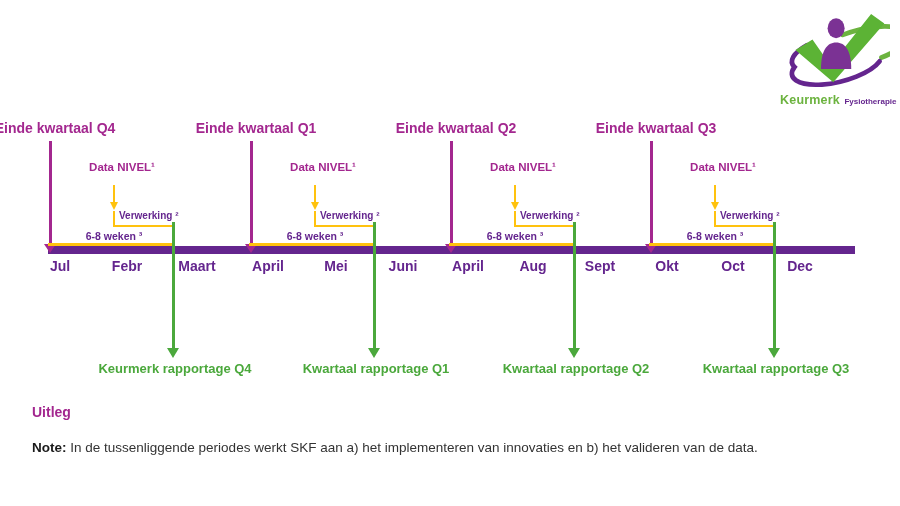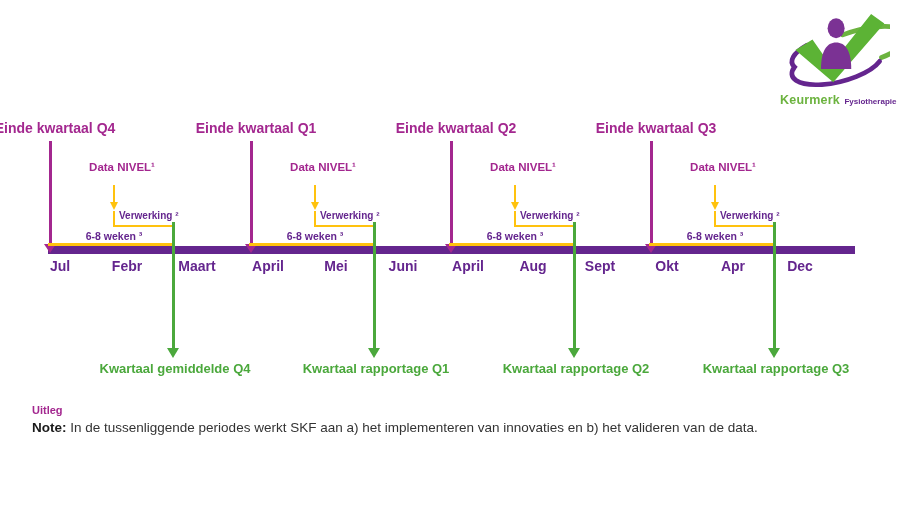--- a/index.html
+++ b/index.html
@@ -62,21 +62,21 @@
                  background:var(--green); }
   .garrow-head { position:absolute; left:117px; top:348px; width:0; height:0;
                  border-left:6px solid transparent; border-right:6px solid transparent;
                  border-top:10px solid var(--green); }
 
   .report-label { position:absolute; left:125px; top:361px; transform:translateX(-50%);
                   font-size:13px; font-weight:bold; color:var(--green); white-space:nowrap; }
 
   
   .legend { position:absolute; left:32px; top:404px; width:840px; }
-  .legend-title { font-size:11px; font-weight:bold; color:var(--magenta); margin-bottom:4px; }
+  .legend-title { font-size:14px; font-weight:bold; color:var(--magenta); margin-bottom:20px; }
   .fnote { font-size:13.5px; color:var(--ink); line-height:16px; }
   .fnote b { color:#1a1a1a; }
 
   
   .logo { position:absolute; left:780px; top:8px; width:116px; height:104px; text-align:left; }
   .logo svg { display:block; margin:0 auto; }
   .logo-text { margin-top:-2px; white-space:nowrap; }
   .logo-text .kw { font-size:12.5px; font-weight:bold; color:var(--logo-green); letter-spacing:.2px; }
   .logo-text .fy { font-size:8px; font-weight:bold; color:var(--purple); }
 </style>
@@ -107,38 +107,38 @@
   <span class="month" style="left:60px">Jul</span>
   <span class="month" style="left:127px">Febr</span>
   <span class="month" style="left:197px">Maart</span>
   <span class="month" style="left:268px">April</span>
   <span class="month" style="left:336px">Mei</span>
   <span class="month" style="left:403px">Juni</span>
   <span class="month" style="left:468px">April</span>
   <span class="month" style="left:533px">Aug</span>
   <span class="month" style="left:600px">Sept</span>
   <span class="month" style="left:667px">Okt</span>
-  <span class="month" style="left:733px">Apr</span>
+  <span class="month" style="left:733px">Oct</span>
   <span class="month" style="left:800px">Dec</span>
 
   <div class="qgroup" style="left:50px">
     <div class="end-label">Einde kwartaal Q4</div>
     <div class="parrow-line"></div>
     <div class="parrow-head"></div>
     <div class="nivel-label">Data NIVEL¹</div>
     <div class="yarrow-line"></div>
     <div class="yarrow-head"></div>
     <div class="vw-vert"></div>
     <div class="vw-horiz"></div>
     <div class="vw-label">Verwerking ²</div>
     <div class="weeks-label">6-8 weken ³</div>
     <div class="yoverlay"></div>
     <div class="garrow-line"></div>
     <div class="garrow-head"></div>
-    <div class="report-label">Kwartaal gemiddelde Q4</div>
+    <div class="report-label">Keurmerk rapportage Q4</div>
   </div>
 
   <div class="qgroup" style="left:251px">
     <div class="end-label">Einde kwartaal Q1</div>
     <div class="parrow-line"></div>
     <div class="parrow-head"></div>
     <div class="nivel-label">Data NIVEL¹</div>
     <div class="yarrow-line"></div>
     <div class="yarrow-head"></div>
     <div class="vw-vert"></div>

